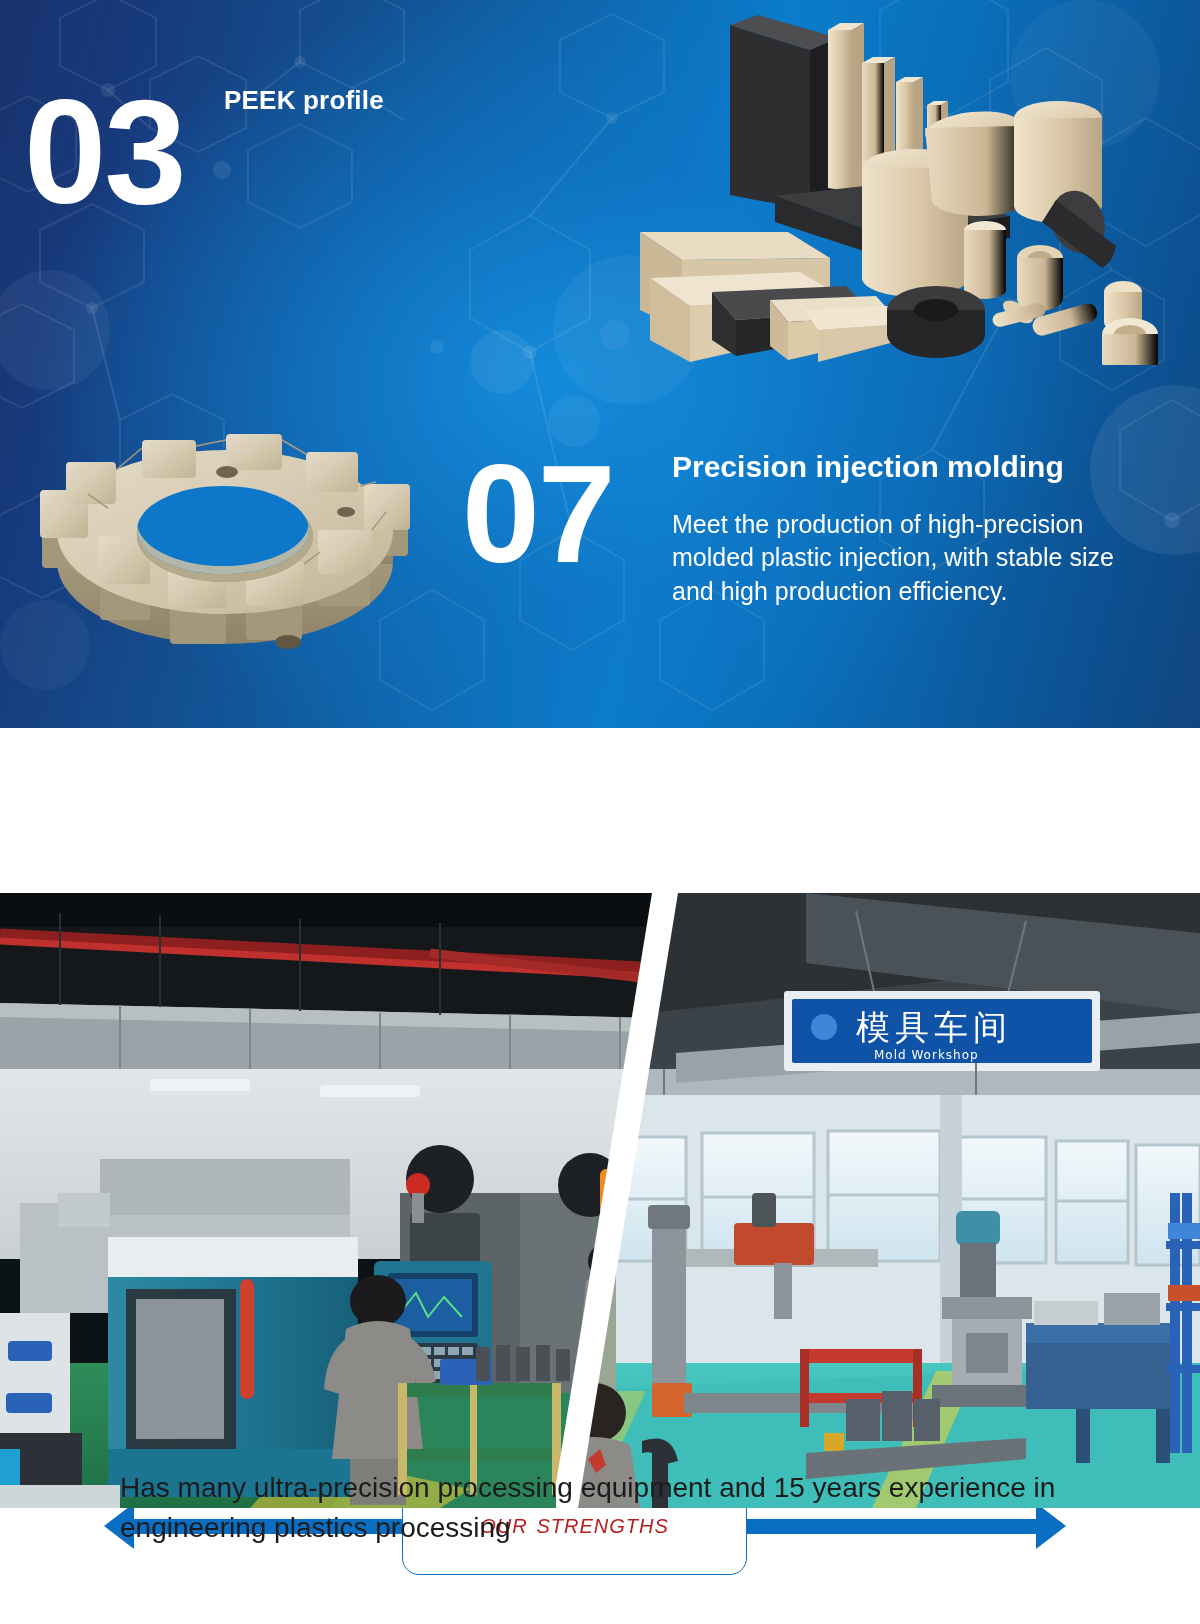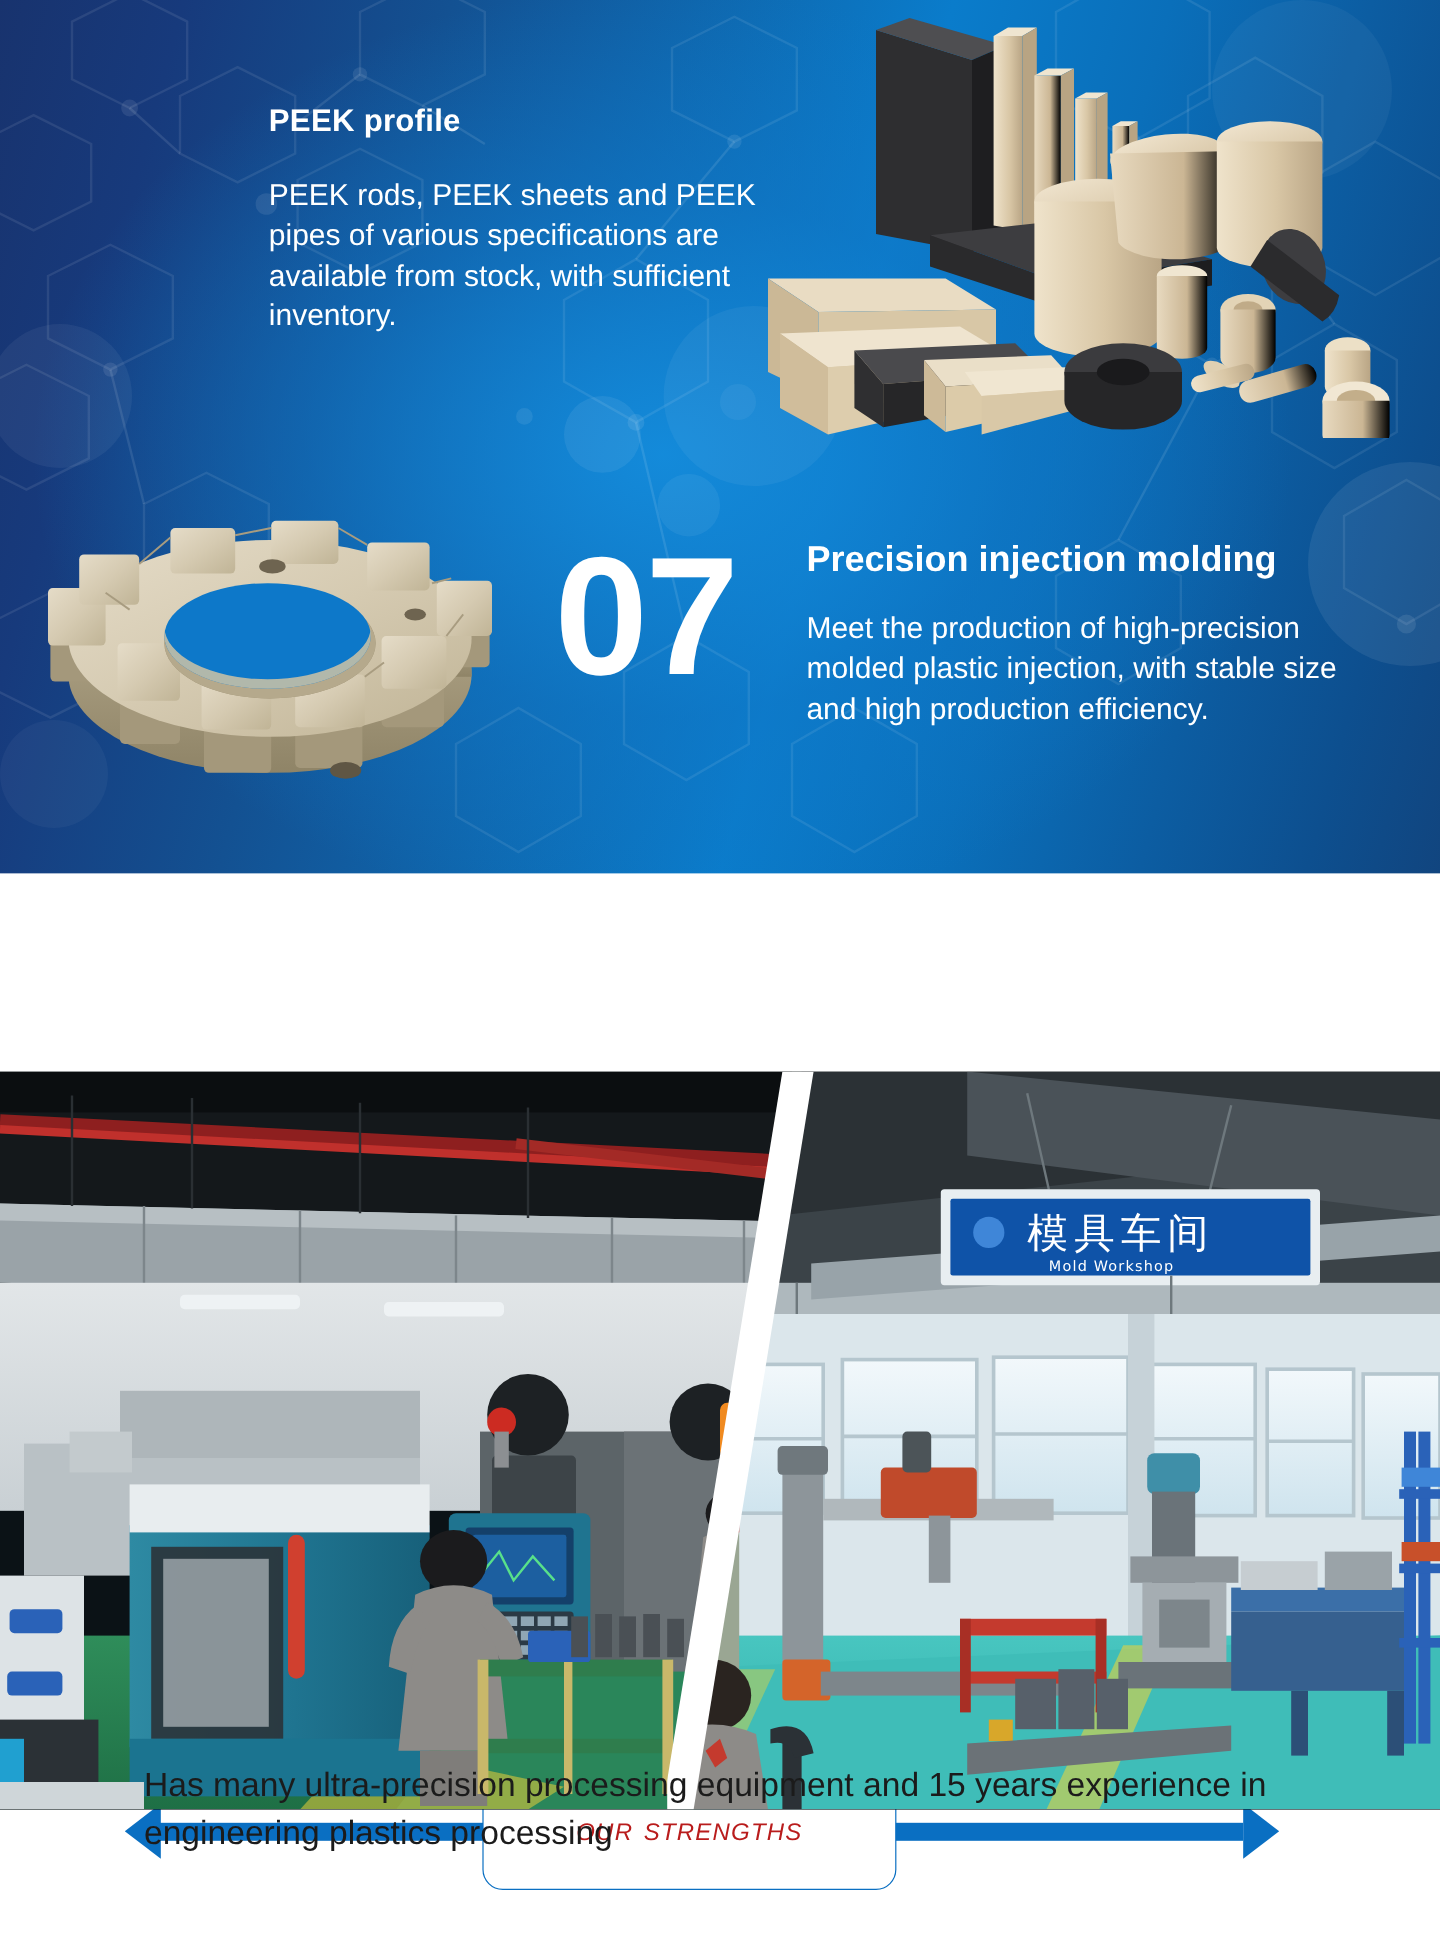--- a/index.html
+++ b/index.html
@@ -347,22 +347,22 @@
       <ellipse cx="203" cy="140" rx="86" ry="44" fill="#0d78c9"></ellipse>
       <path d="M117,140 A86,44 0 0 0 289,140 L289,132 A86,44 0 0 1 117,132 Z" fill="#cfc3a6" opacity="0.85"></path>
 
       <ellipse cx="207" cy="82" rx="11" ry="6" fill="#6e6450"></ellipse>
       <ellipse cx="326" cy="122" rx="9" ry="5" fill="#6e6450"></ellipse>
       <ellipse cx="268" cy="252" rx="13" ry="7" fill="#5f5644"></ellipse>
     </svg>
   </div>
 
   <div class="blk03">
+    <div class="num num03">03</div>
     <div class="h03">PEEK profile</div>
-    <div class="p03">PEEK rods, PEEK sheets and PEEK pipes of various specifications are available from stock, with sufficient inventory.</div>
   </div>
 
   <div>
     <div class="num num04">07</div>
     <div class="h04">Precision injection molding</div>
     <div class="p04">Meet the production of high-precision molded plastic injection, with stable size and high production efficiency.</div>
   </div>
 </div>
 
 <div class="strip">

